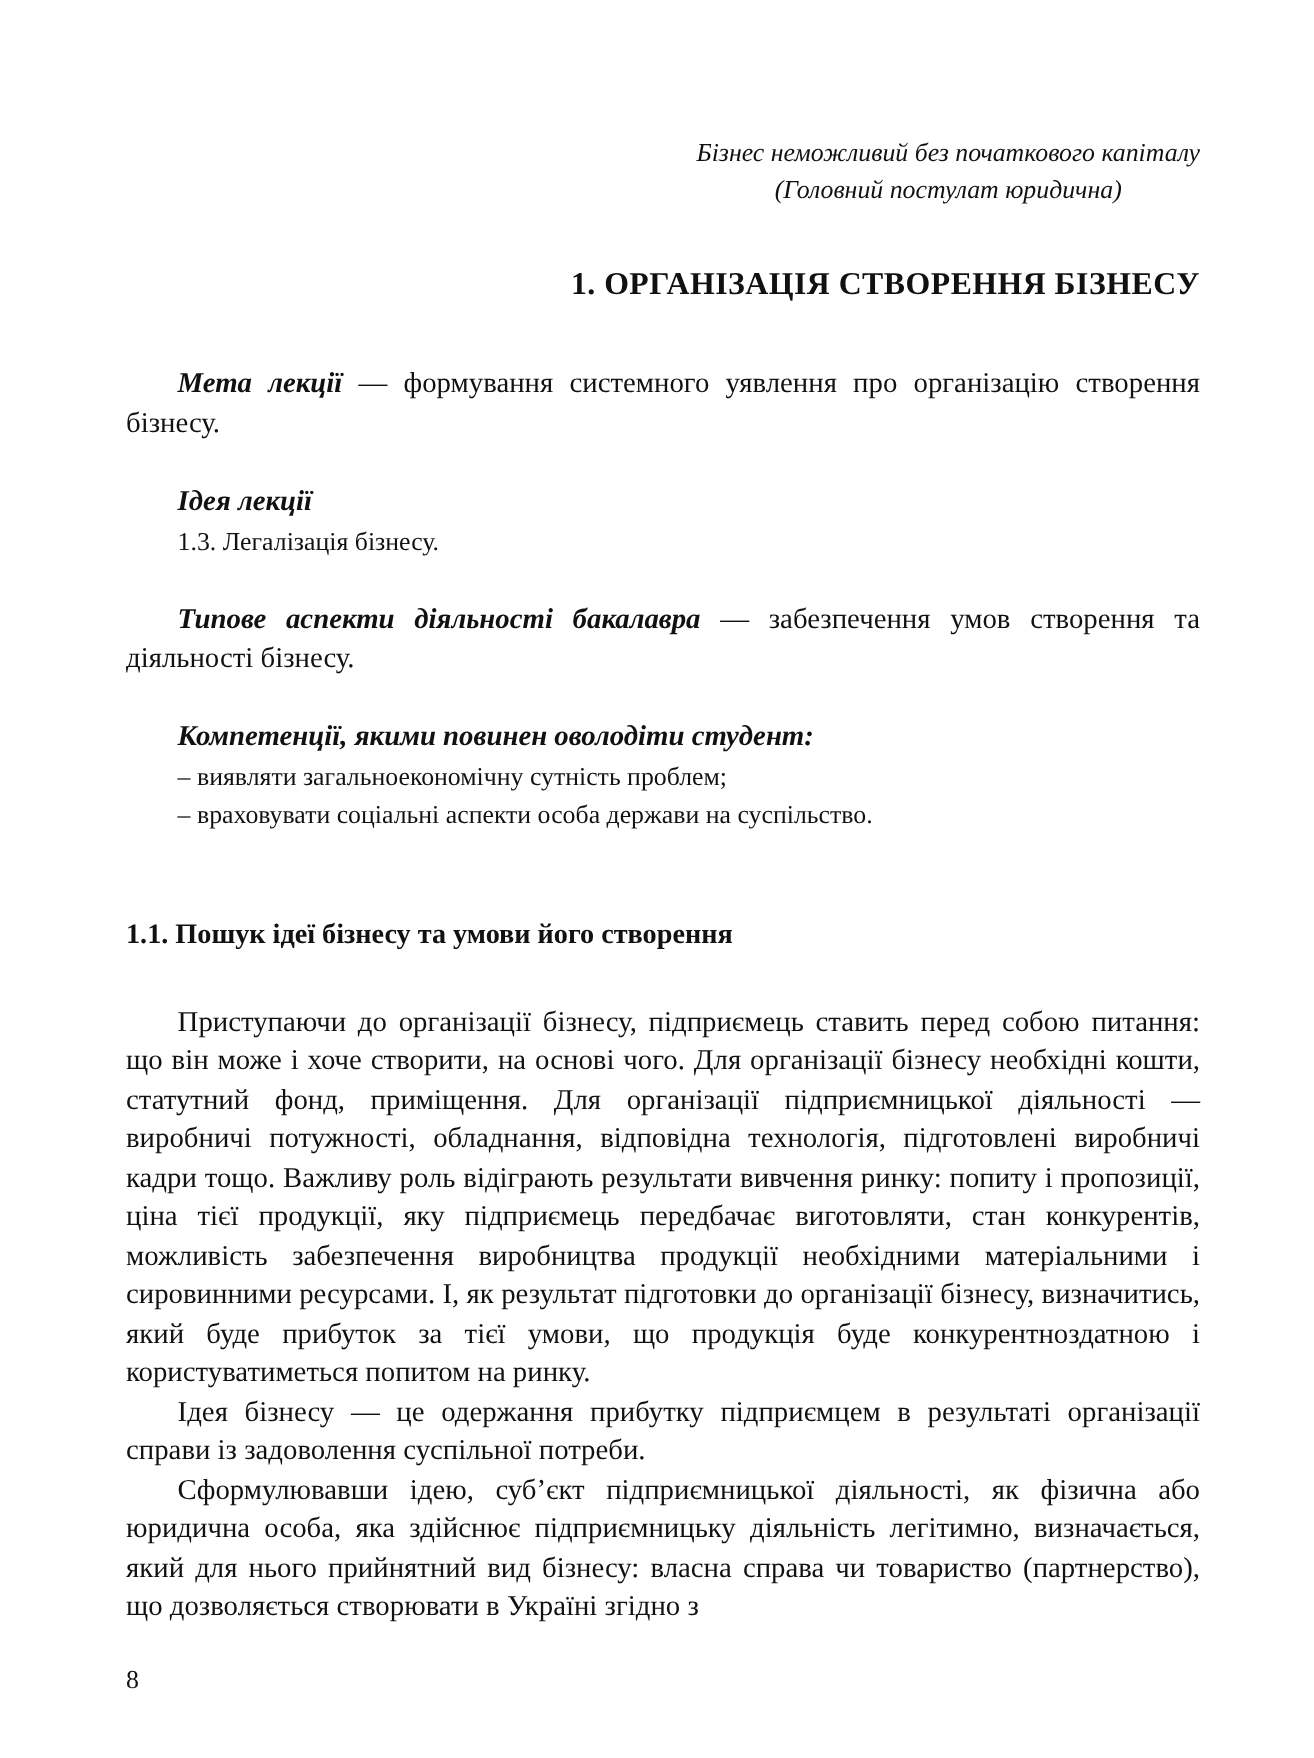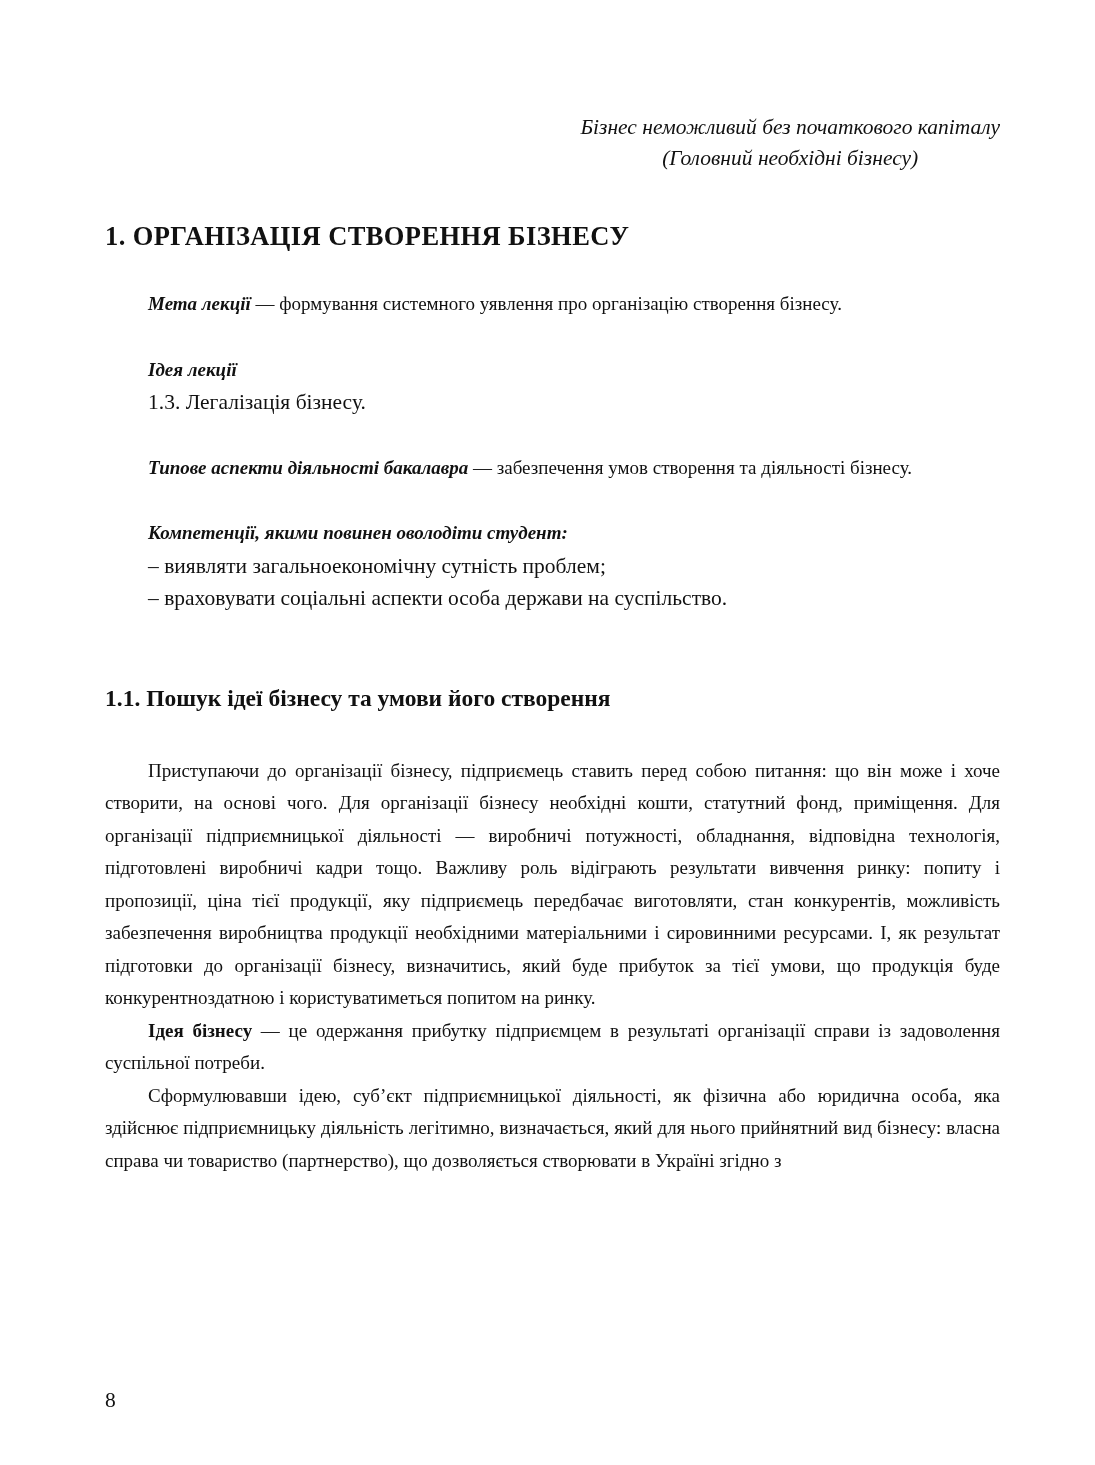--- a/index.html
+++ b/index.html
@@ -21,36 +21,36 @@
   }
   .epigraph {
     width: fit-content;
     margin: 0 0 0 auto;
     text-align: center;
     font-style: italic;
     font-size: 21.5px;
     line-height: 31px;
   }
   .chapter-title {
-    margin: 46px 0 36px 0;
-    text-align: left;
+    margin: 46px 0 52px 0;
+    text-align: right;
     font-size: 26.5px;
     font-weight: bold;
     letter-spacing: 0.4px;
     line-height: 32px;
   }
   .para {
     margin: 0;
-    font-size: 19px;
+    font-size: 24px;
     line-height: 32.5px;
     text-align: justify;
     text-indent: 43px;
   }
   .bi { font-weight: bold; font-style: italic; }
-  .b  { font-weight: bold; }
+  .b  { font-weight: normal; }
   .mb { margin-bottom: 33px; }
   .mt { margin-top: 33px; }
   .list-item {
     margin: 0;
     font-size: 21.5px;
     line-height: 32.5px;
     text-align: justify;
     text-indent: 43px;
   }
   .section-title {
@@ -66,21 +66,21 @@
     font-size: 21.5px;
   }
 </style>
 </head>
 <body>
 
 <div class="page">
 
   <div class="epigraph">
     <div>Бізнес неможливий без початкового капіталу</div>
-    <div>(Головний необхідні бізнесу)</div>
+    <div>(Головний постулат юридична)</div>
   </div>
 
   <h1 class="chapter-title">1. ОРГАНІЗАЦІЯ СТВОРЕННЯ БІЗНЕСУ</h1>
 
   <p class="para mb"><span class="bi">Мета лекції</span><span> — формування системного уявлення про організацію створення бізнесу.</span></p>
 
   <p class="para bi">Ідея лекції</p>
   <p class="list-item">1.3. Легалізація бізнесу.</p>
 
   <p class="para mt"><span class="bi">Типове аспекти діяльності бакалавра</span><span> — забезпечення умов створення та діяльності бізнесу.</span></p>

